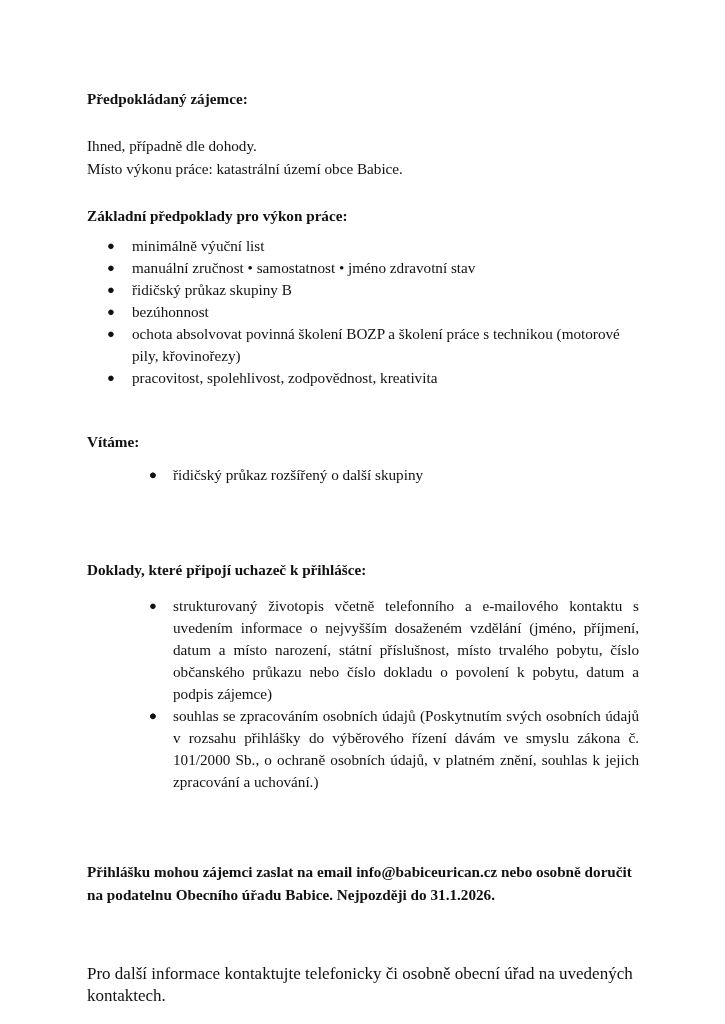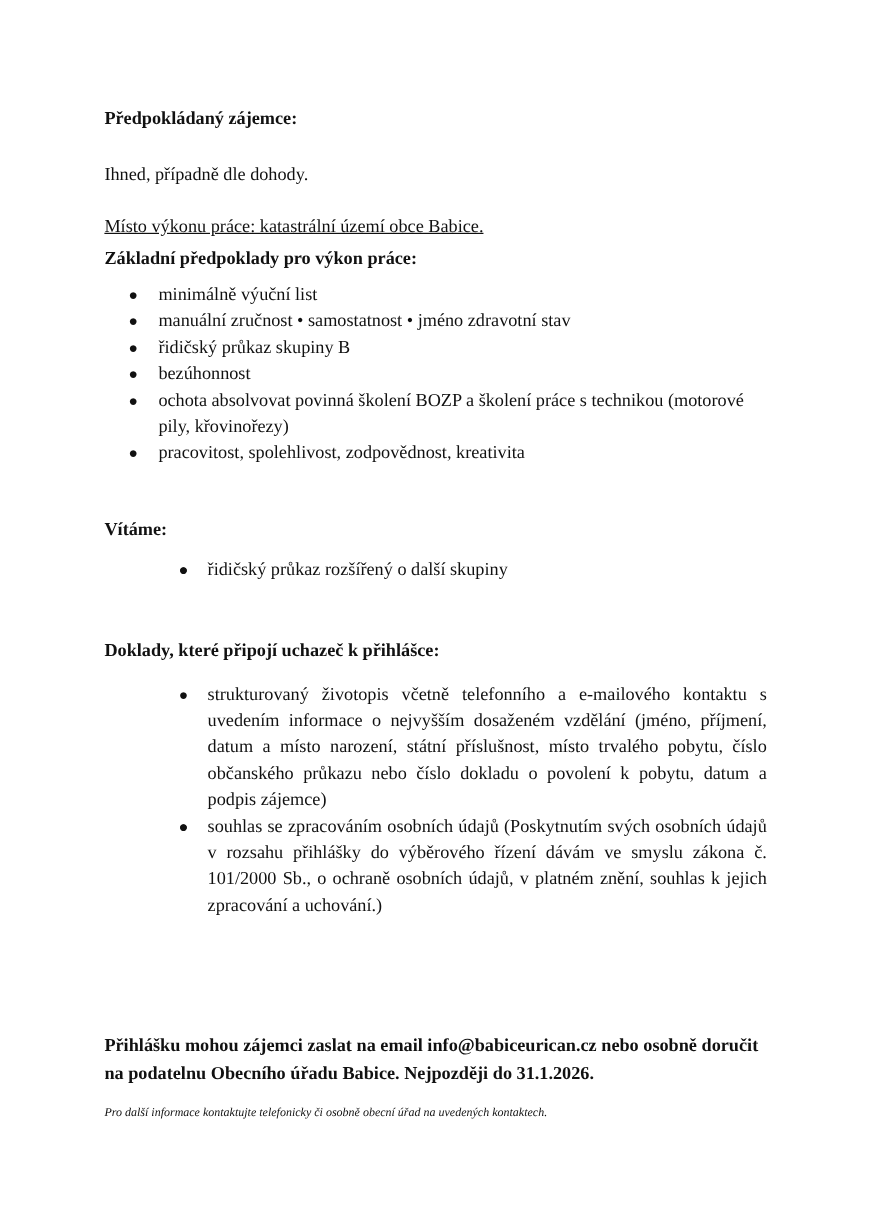--- a/index.html
+++ b/index.html
@@ -14,31 +14,31 @@
   .p { margin: 0; line-height: 22px; }
   ul { list-style: none; margin: 0; padding: 0; }
   li { position: relative; line-height: 22px; }
   li .bullet { position: absolute; top: 0; font-size: 13px; }
   .list1 li { padding-left: 45px; }
   .list1 li .bullet { left: 20px; }
   .list2 li { padding-left: 86px; }
   .list2 li .bullet { left: 62px; }
   .justify { text-align: justify; }
   .sec { position: absolute; left: 0; width: 552px; }
-  .foot { font-style: italic; font-size: 10px; }
+  .foot { font-size: 17px; margin-top: 46px; }
 </style>
 </head>
 <body>
 
 <div class="page">
 
   <div class="sec" style="top:0;">
     <p class="h">Předpokládaný zájemce:</p>
     <p class="p" style="margin-top:25px;">Ihned, případně dle dohody.</p>
-    <p class="p" style="margin-top:21px;text-decoration:underline;">Místo výkonu práce: katastrální území obce Babice.</p>
+    <p class="p" style="margin-top:1px;">Místo výkonu práce: katastrální území obce Babice.</p>
   </div>
 
   <div class="sec" style="top:117px;">
     <p class="h">Základní předpoklady pro výkon práce:</p>
     <ul class="list1" style="margin-top:8px;">
       <li><span class="bullet">●</span><span>minimálně výuční list</span></li>
       <li><span class="bullet">●</span><span>manuální zručnost • samostatnost • jméno zdravotní stav</span></li>
       <li><span class="bullet">●</span><span>řidičský průkaz skupiny B</span></li>
       <li><span class="bullet">●</span><span>bezúhonnost</span></li>
       <li><span class="bullet">●</span><span>ochota absolvovat povinná školení BOZP a školení práce s technikou (motorové pily, křovinořezy)</span></li>
@@ -47,21 +47,21 @@
   </div>
 
   <div class="sec" style="top:343px;">
     <p class="h">Vítáme:</p>
     <ul class="list2" style="margin-top:11px;">
       <li><span class="bullet">●</span></li>
       <li><span class="bullet">●</span><span>řidičský průkaz rozšířený o další skupiny</span></li>
     </ul>
   </div>
 
-  <div class="sec" style="top:444px;">
+  <div class="sec" style="top:471px;">
     <p class="h">Doklady, které připojí uchazeč k přihlášce:</p>
     <ul class="list2 justify" style="margin-top:14px;">
       <li><span class="bullet">●</span><span>strukturovaný životopis včetně telefonního a e-mailového kontaktu s uvedením informace o nejvyšším dosaženém vzdělání (jméno, příjmení, datum a místo narození, státní příslušnost, místo trvalého pobytu, číslo občanského průkazu nebo číslo dokladu o povolení k pobytu, datum a podpis zájemce)</span></li>
       <li><span class="bullet">●</span></li>
       <li><span class="bullet">●</span><span>souhlas se zpracováním osobních údajů (Poskytnutím svých osobních údajů v rozsahu přihlášky do výběrového řízení dávám ve smyslu zákona č. 101/2000 Sb., o ochraně osobních údajů, v platném znění, souhlas k jejich zpracování a uchování.)</span></li>
     </ul>
   </div>
 
   <div class="sec" style="top:772px;">
     <p class="h" style="line-height:23px;">Přihlášku mohou zájemci zaslat na email info@babiceurican.cz nebo osobně doručit na podatelnu Obecního úřadu Babice. Nejpozději do 31.1.2026.</p>

